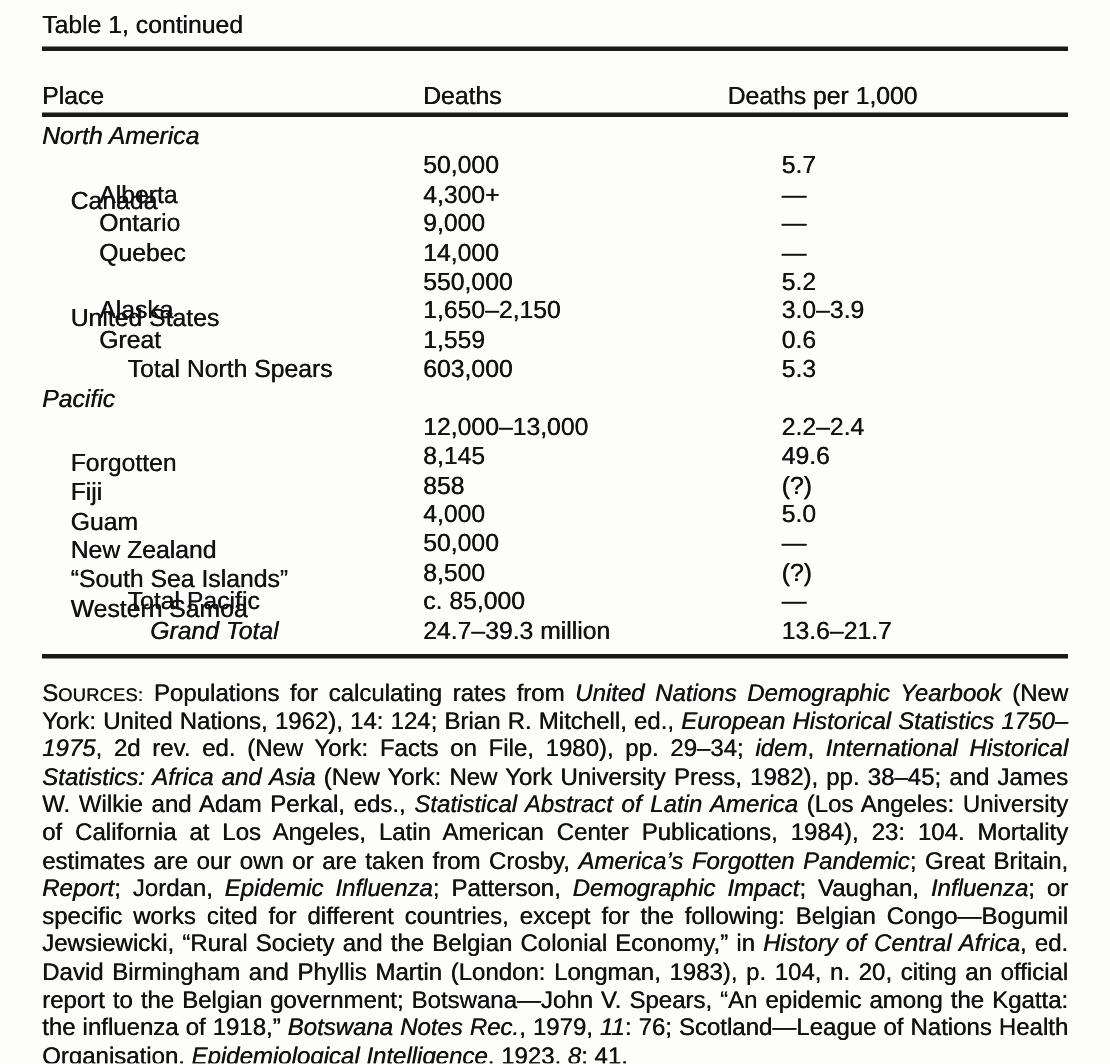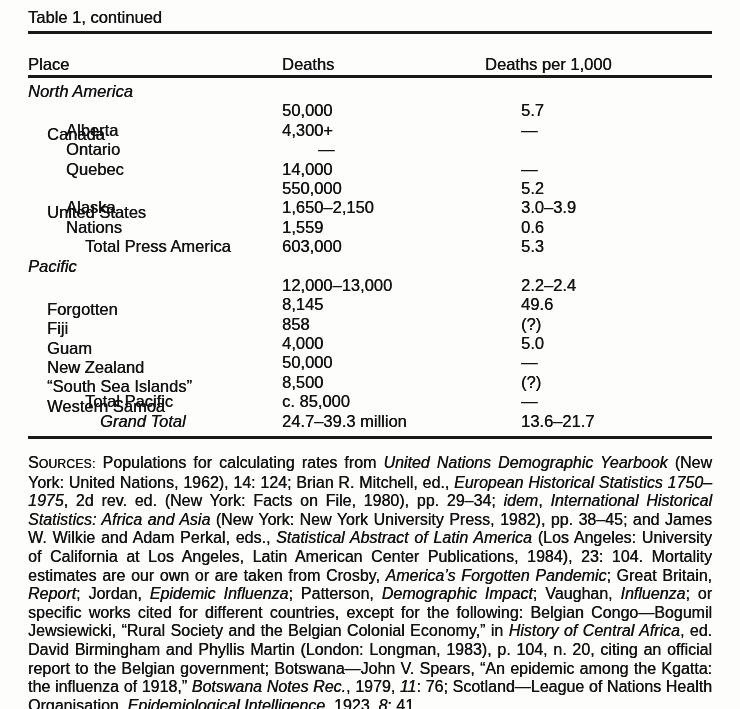--- a/index.html
+++ b/index.html
@@ -73,44 +73,45 @@
         <span>50,000</span>
         <span class="rate-val">5.7</span>
       </div>
     <div class="trow">
         <span class="ind2">Alberta</span>
         <span>4,300+</span>
         <span class="rate-val">—</span>
       </div>
     <div class="trow">
         <span class="ind2">Ontario</span>
+        <span>9,000</span>
         <span class="rate-val">—</span>
       </div>
     <div class="trow">
         <span class="ind2">Quebec</span>
         <span>14,000</span>
         <span class="rate-val">—</span>
       </div>
     <div class="trow">
         <span class="ind1">United States</span>
         <span>550,000</span>
         <span class="rate-val">5.2</span>
       </div>
     <div class="trow">
         <span class="ind2">Alaska</span>
         <span>1,650–2,150</span>
         <span class="rate-val">3.0–3.9</span>
       </div>
     <div class="trow">
-        <span class="ind2">Nations</span>
+        <span class="ind2">Great</span>
         <span>1,559</span>
         <span class="rate-val">0.6</span>
       </div>
     <div class="trow">
-        <span class="ind3">Total Press America</span>
+        <span class="ind3">Total North Spears</span>
         <span>603,000</span>
         <span class="rate-val">5.3</span>
       </div>
     <div class="trow">
         <span class="ind0 sec">Pacific</span>
         <span></span>
         <span class="rate-val"></span>
       </div>
     <div class="trow">
         <span class="ind1">Forgotten</span>

